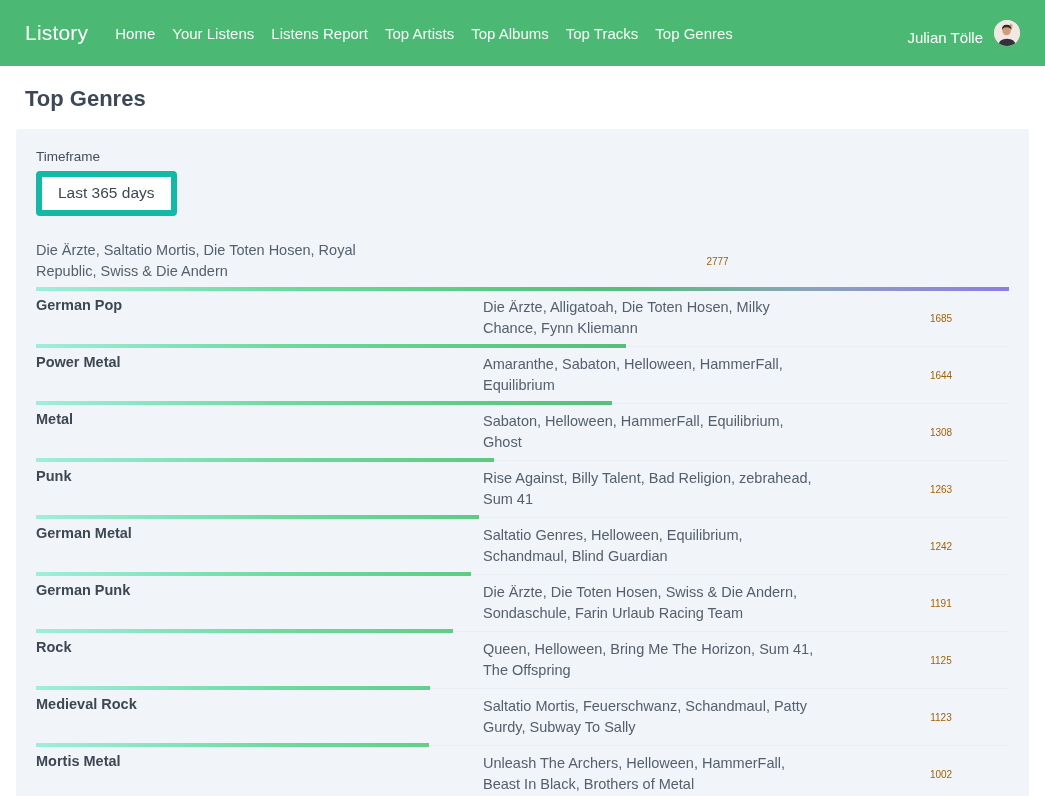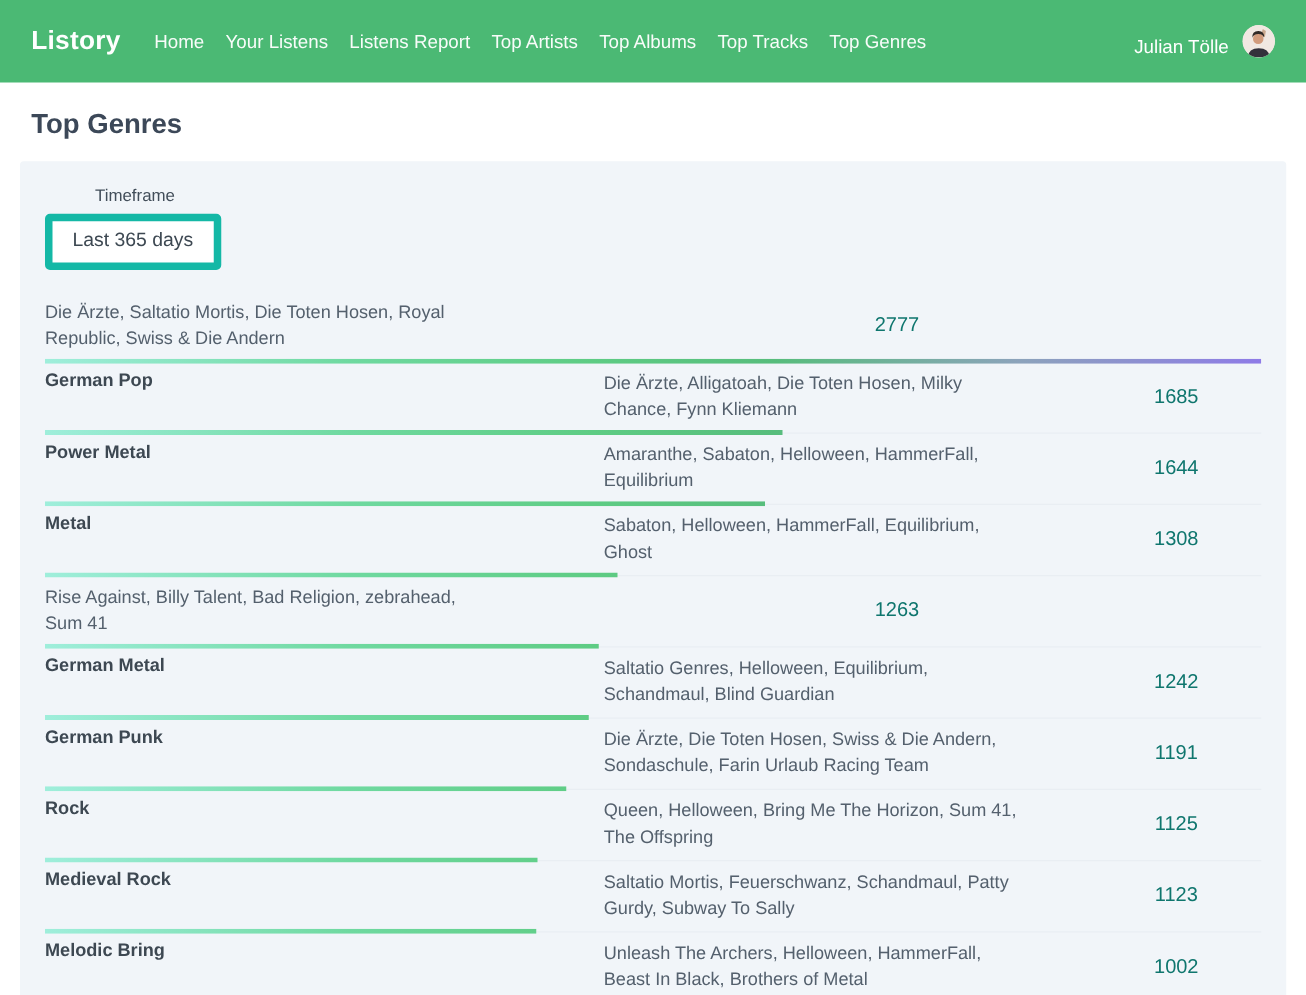--- a/index.html
+++ b/index.html
@@ -15,21 +15,21 @@
   .navbar {
     height: 66px;
     background: #4bb974;
     display: flex;
     align-items: center;
     padding: 0 25px;
   }
   .brand {
     color: #ffffff;
     font-size: 21px;
-    font-weight: bold;
+    font-weight: normal;
     letter-spacing: .2px;
     cursor: pointer;
   }
   .nav-links {
     display: flex;
     gap: 17px;
     margin-left: 27px;
   }
   .nav-link {
     color: rgba(255,255,255,.96);
@@ -68,21 +68,20 @@
     margin: 0 16px;
     background: #f1f5f9;
     border-radius: 3px;
     padding: 20px;
     min-height: 700px;
   }
   .filter-label {
     font-size: 13.5px;
     color: #424e5a;
     margin-bottom: 7px;
-    margin-left: 40px;
   }
   .filter-select {
     display: inline-block;
     background: #ffffff;
     border: 6px solid #14b8a6;
     border-radius: 4px;
     padding: 7px 16px 8px 16px;
     font-family: "Liberation Sans", sans-serif;
     font-size: 15.5px;
     color: #3d4852;
@@ -115,22 +114,22 @@
     padding-right: 55px;
     font-size: 14.5px;
     line-height: 21px;
     color: #54606d;
   }
   .genre-value {
     flex: 1 1 auto;
     display: flex;
     align-items: center;
     justify-content: center;
-    font-size: 16px;
-    color: #0f766e;
+    font-size: 10px;
+    color: #a16207;
   }
   .genre-bar {
     position: absolute;
     left: 0; bottom: -1px;
     height: 4px;
     overflow: hidden;
     z-index: 1;
   }
   .genre-bar-fill {
     height: 100%;
@@ -203,20 +202,21 @@
   <div class="genre-row">
     <div class="genre-name">Metal</div>
     <div class="genre-artists">Sabaton, Helloween, HammerFall, Equilibrium, Ghost</div>
     <div class="genre-value">1308</div>
     <div class="genre-bar" style="width: 47.1012%;">
       <div class="genre-bar-fill" style="width: 212.309%;"></div>
     </div>
   </div>
 
   <div class="genre-row">
+    <div class="genre-name">Punk</div>
     <div class="genre-artists">Rise Against, Billy Talent, Bad Religion, zebrahead, Sum 41</div>
     <div class="genre-value">1263</div>
     <div class="genre-bar" style="width: 45.4807%;">
       <div class="genre-bar-fill" style="width: 219.873%;"></div>
     </div>
   </div>
 
   <div class="genre-row">
     <div class="genre-name">German Metal</div>
     <div class="genre-artists">Saltatio Genres, Helloween, Equilibrium, Schandmaul, Blind Guardian</div>
@@ -247,21 +247,21 @@
   <div class="genre-row">
     <div class="genre-name">Medieval Rock</div>
     <div class="genre-artists">Saltatio Mortis, Feuerschwanz, Schandmaul, Patty Gurdy, Subway To Sally</div>
     <div class="genre-value">1123</div>
     <div class="genre-bar" style="width: 40.4393%;">
       <div class="genre-bar-fill" style="width: 247.284%;"></div>
     </div>
   </div>
 
   <div class="genre-row">
-    <div class="genre-name">Melodic Bring</div>
+    <div class="genre-name">Mortis Metal</div>
     <div class="genre-artists">Unleash The Archers, Helloween, HammerFall, Beast In Black, Brothers of Metal</div>
     <div class="genre-value">1002</div>
     <div class="genre-bar" style="width: 36.0821%;">
       <div class="genre-bar-fill" style="width: 277.146%;"></div>
     </div>
   </div>
 
   <div class="genre-row">
     
     

